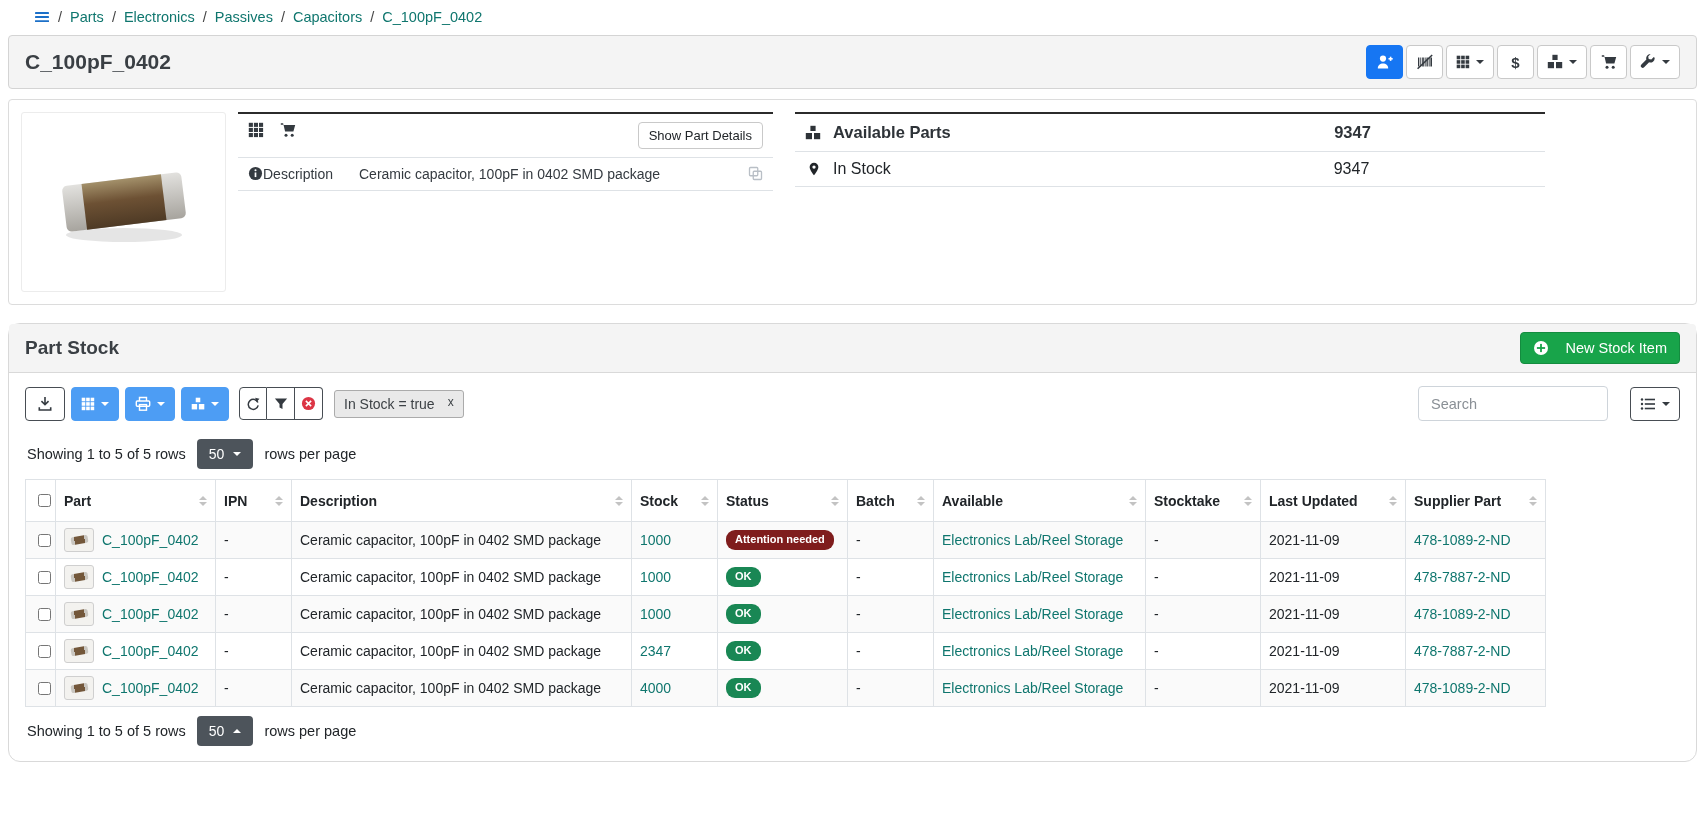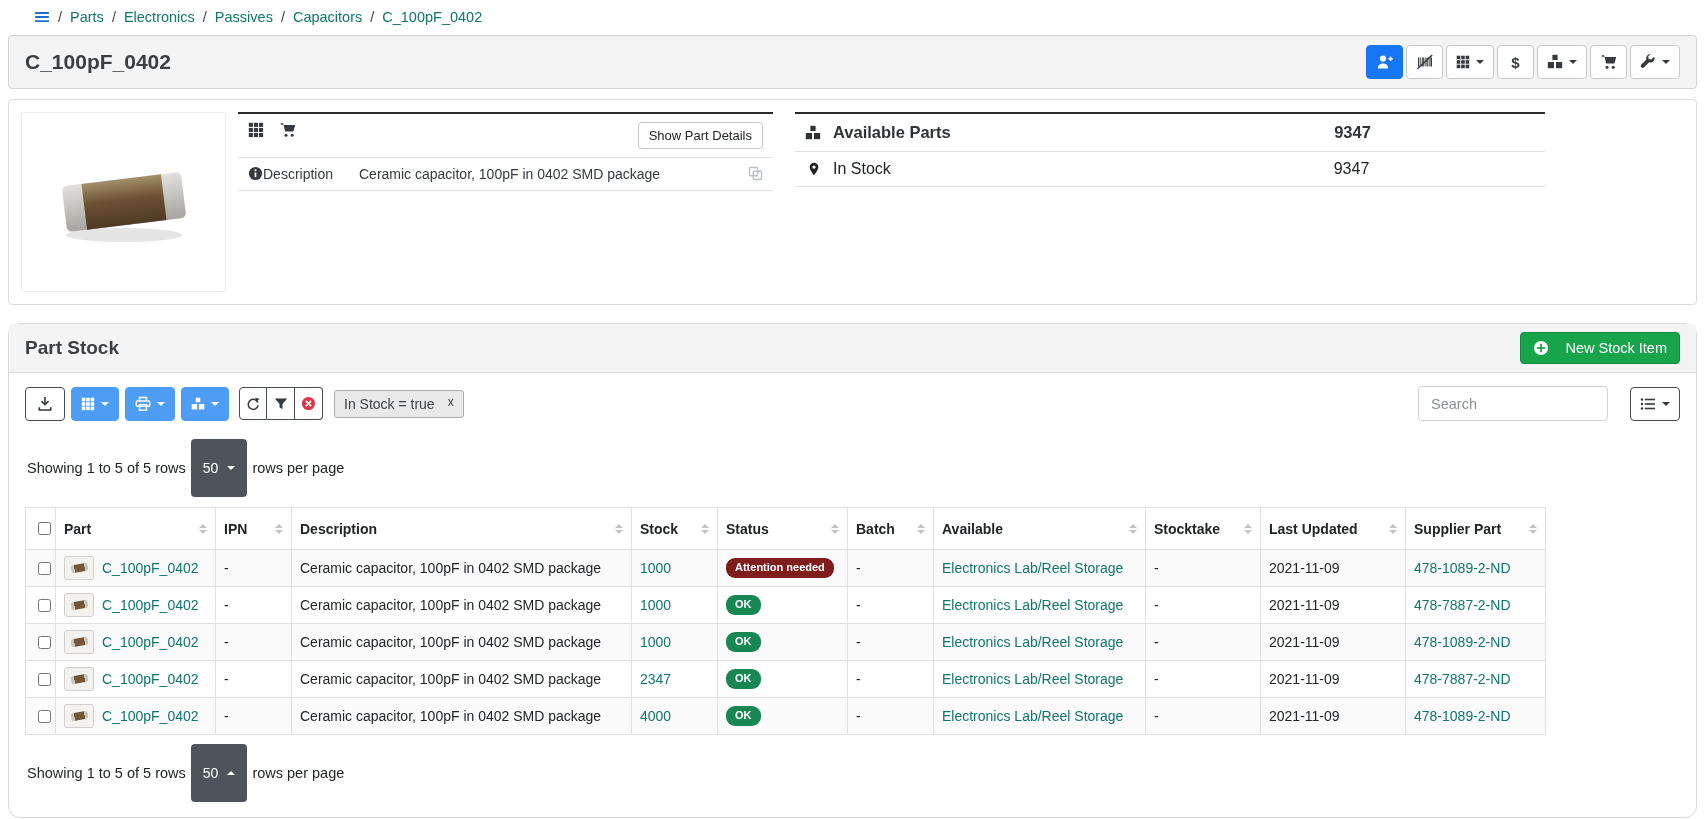--- a/index.html
+++ b/index.html
@@ -57,22 +57,22 @@
   .g-btn + .g-btn{border-left:none}
   .g-btn:first-child{border-radius:4px 0 0 4px}
   .g-btn:last-child{border-radius:0 4px 4px 0}
   .g-btn.red{color:#dc3545}
   .chip{display:inline-flex;align-items:center;gap:13px;background:#e9e9e9;border:1px solid #ababab;border-radius:3px;padding:5px 9px;margin-left:5px;color:#3d4246;font-size:14px}
   .chip-x{font-size:12px;cursor:pointer;align-self:flex-start;line-height:1}
   .toolbar-right{margin-left:auto;display:flex;gap:22px;align-items:center}
   .search-input{width:190px;height:35px;border:1px solid #ced4da;border-radius:4px;padding:6px 12px;font-size:14.5px;color:#495057;outline:none;font-family:inherit}
   .search-input::placeholder{color:#8a9096}
 
-  .pag-row{display:flex;align-items:center;gap:5px;padding:9px 18px;font-size:14.5px;color:#212529}
-  .psize{display:inline-flex;align-items:center;gap:9px;background:#4d545b;color:#fff;border-radius:4px;padding:21px 12px;font-size:14px}
+  .pag-row{display:flex;align-items:center;gap:11px;padding:9px 18px;font-size:14.5px;color:#212529}
+  .psize{display:inline-flex;align-items:center;gap:9px;background:#4d545b;color:#fff;border-radius:4px;padding:7px 12px;font-size:14px}
 
   table.stock-table{border-collapse:collapse;margin:1px 16px 0;table-layout:fixed;width:1520px;font-size:14px}
   .stock-table th,.stock-table td{border:1px solid #dee2e6;padding:6px 8px;text-align:left;vertical-align:middle;white-space:nowrap;overflow:hidden}
   .stock-table th{padding:11px 8px;font-weight:700;background:#fff;cursor:pointer}
   .stock-table tbody tr:nth-child(odd){background:#fafafa}
   .th-inner{display:flex;align-items:center}
   .sort{margin-left:auto;display:flex;flex-direction:column;gap:2px;padding-left:6px}
   .s-up{width:0;height:0;border-left:4px solid transparent;border-right:4px solid transparent;border-bottom:4px solid #c3c3c3}
   .s-down{width:0;height:0;border-left:4px solid transparent;border-right:4px solid transparent;border-top:4px solid #c3c3c3}
   .c-check{text-align:center !important}

